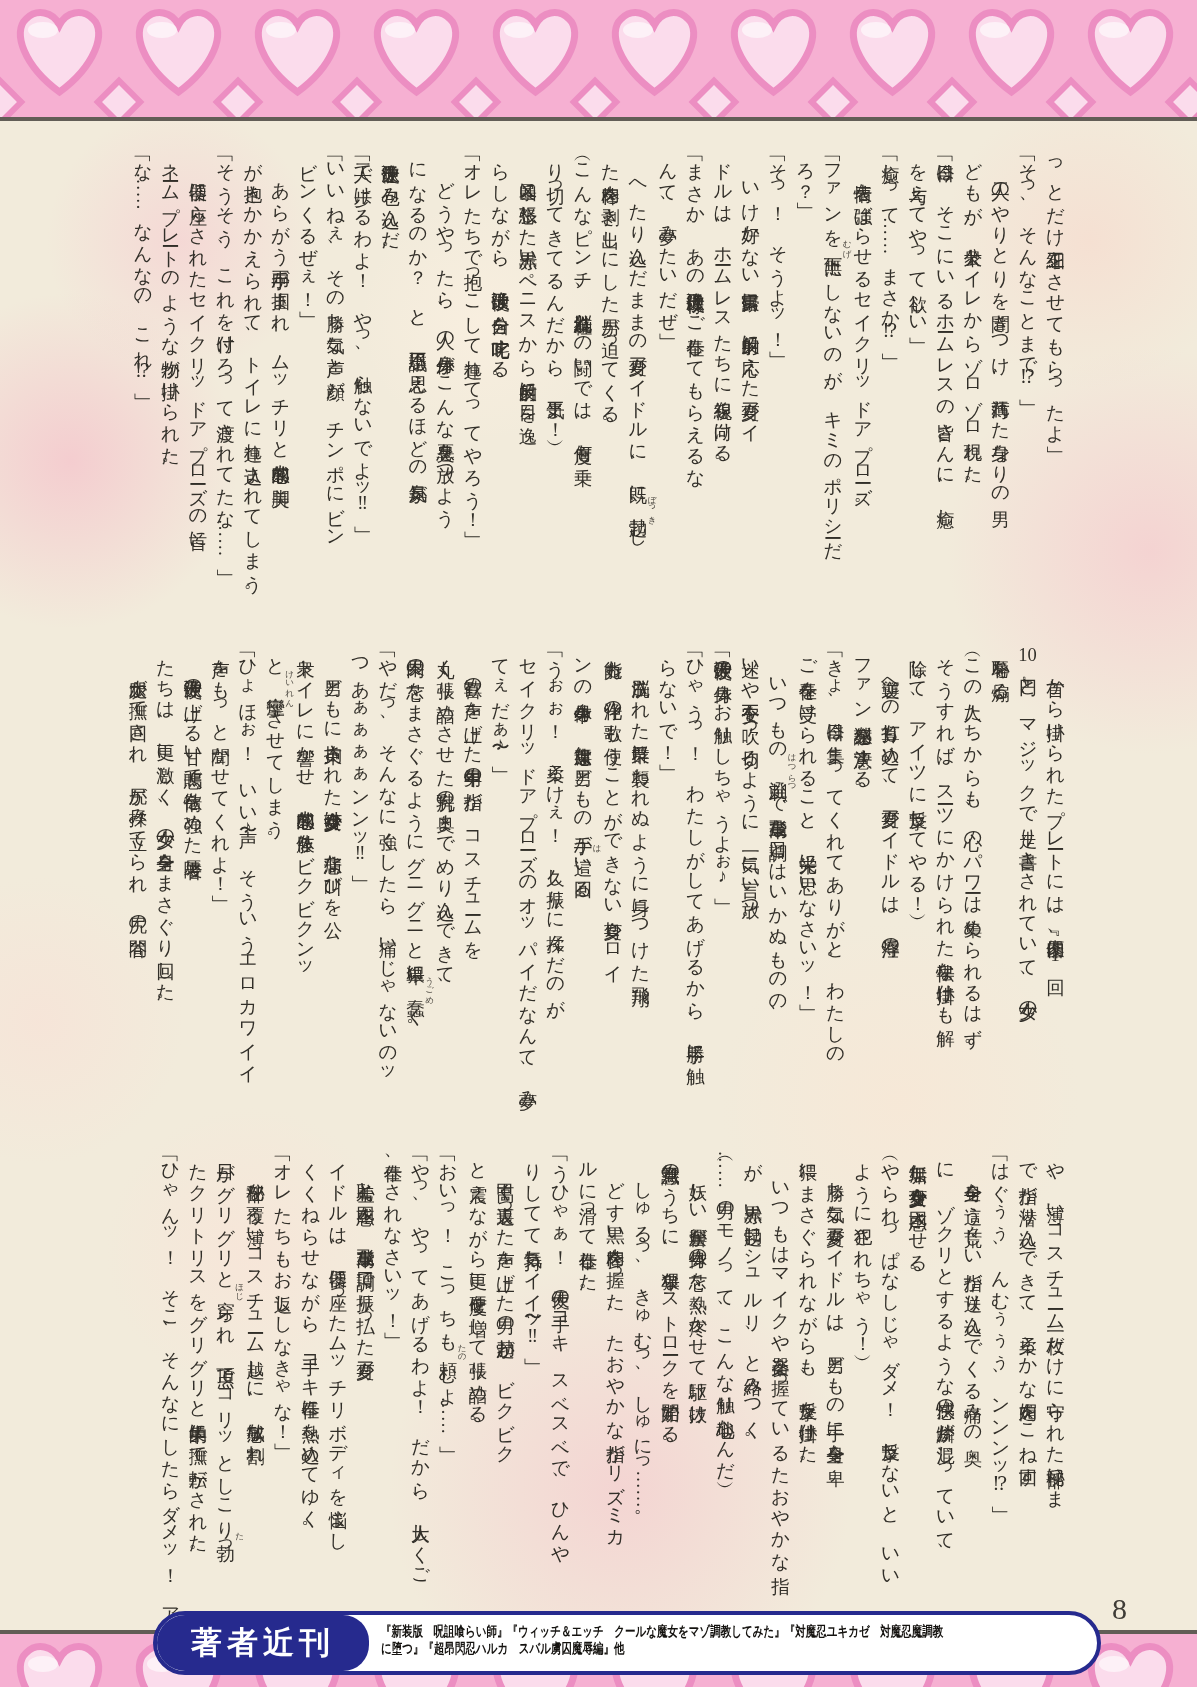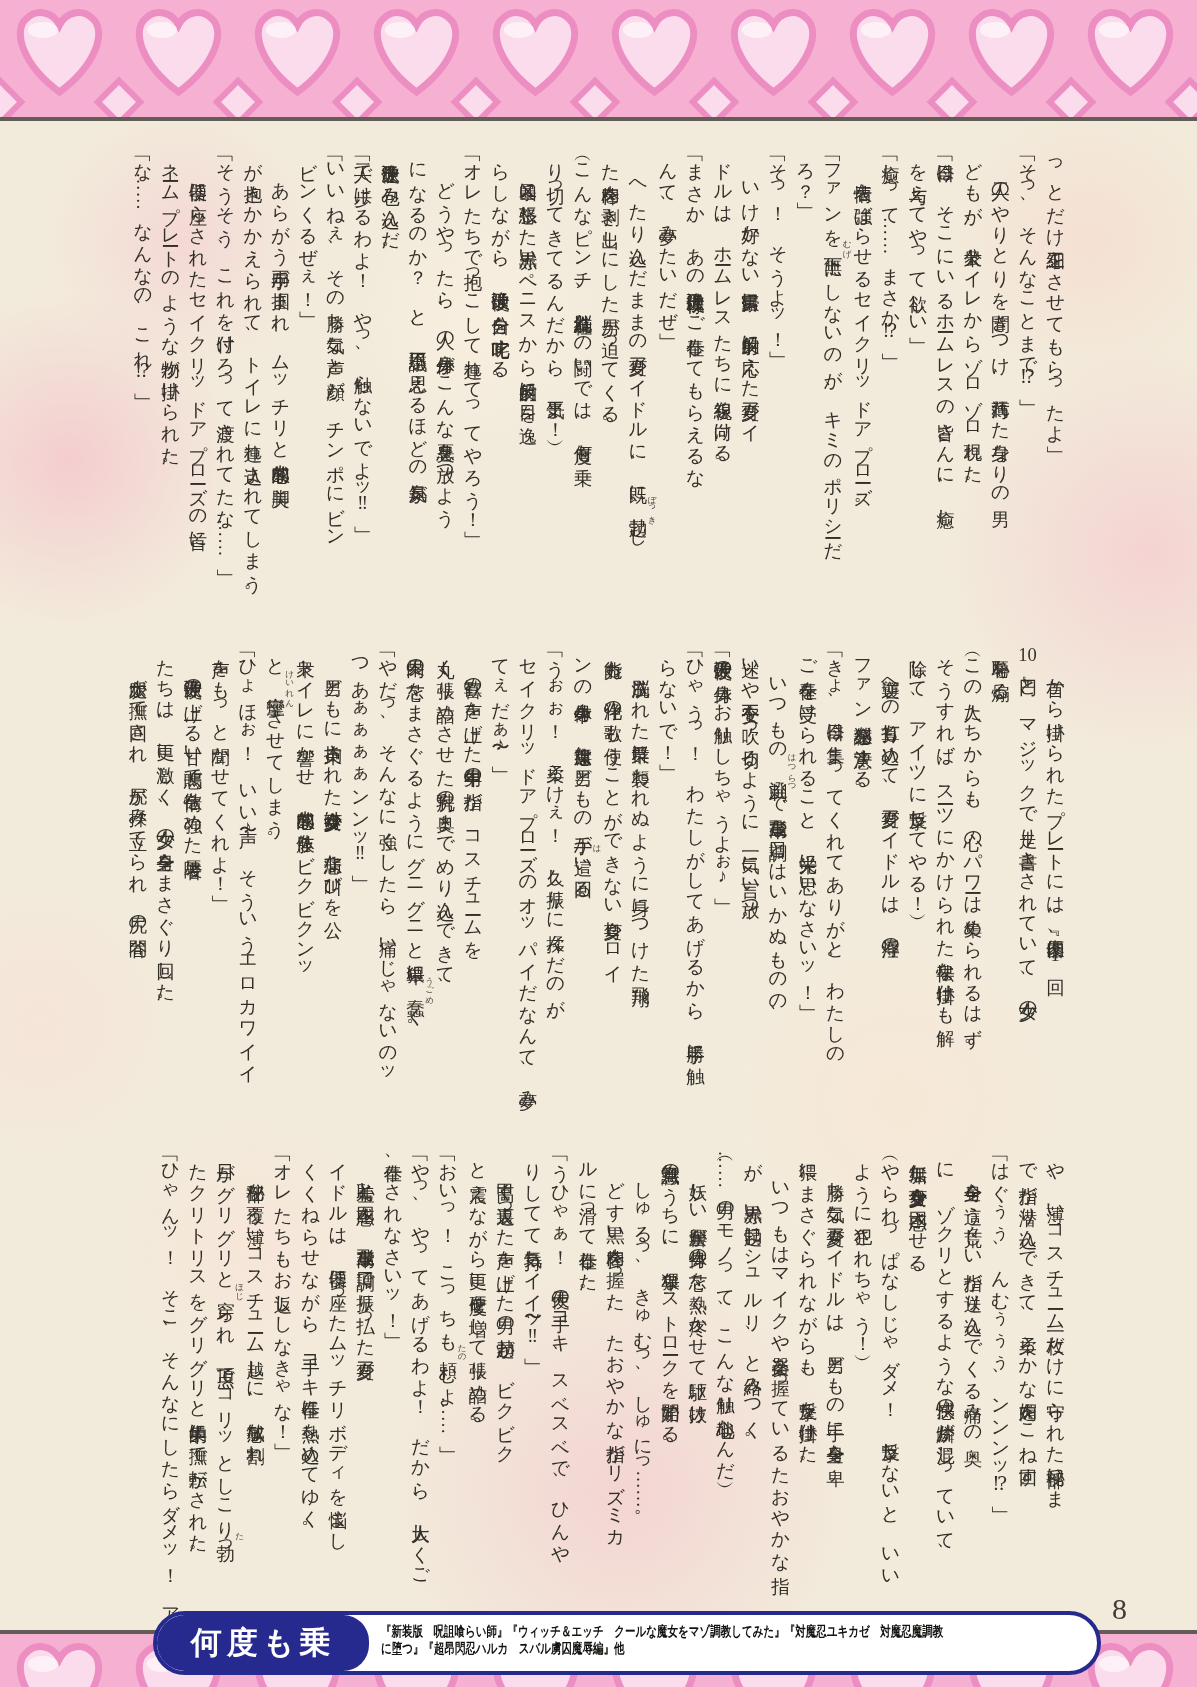--- a/index.html
+++ b/index.html
@@ -208,19 +208,19 @@
           <rect x="-15" y="87" width="30" height="30" transform="rotate(45 0 102)"></rect>
           <rect x="104" y="87" width="30" height="30" transform="rotate(45 119 102)"></rect>
         </g>
       </pattern>
     </defs>
     <rect width="1197" height="53" fill="url(#hearts-bottom)"></rect>
   </svg>
 </div>
 
 <div class="footer-pill">
-  <div class="footer-label">何度も乗</div>
+  <div class="footer-label">著者近刊</div>
   <div class="footer-titles">
     <div>『新装版　呪詛喰らい師』『ウィッチ＆エッチ　クールな魔女をマゾ調教してみた』『対魔忍ユキカゼ　対魔忍魔調教</div>
     <div>に堕つ』『超昂閃忍ハルカ　スバル虜囚魔辱編』他</div>
   </div>
 
 </div>
 
 </body></html>

